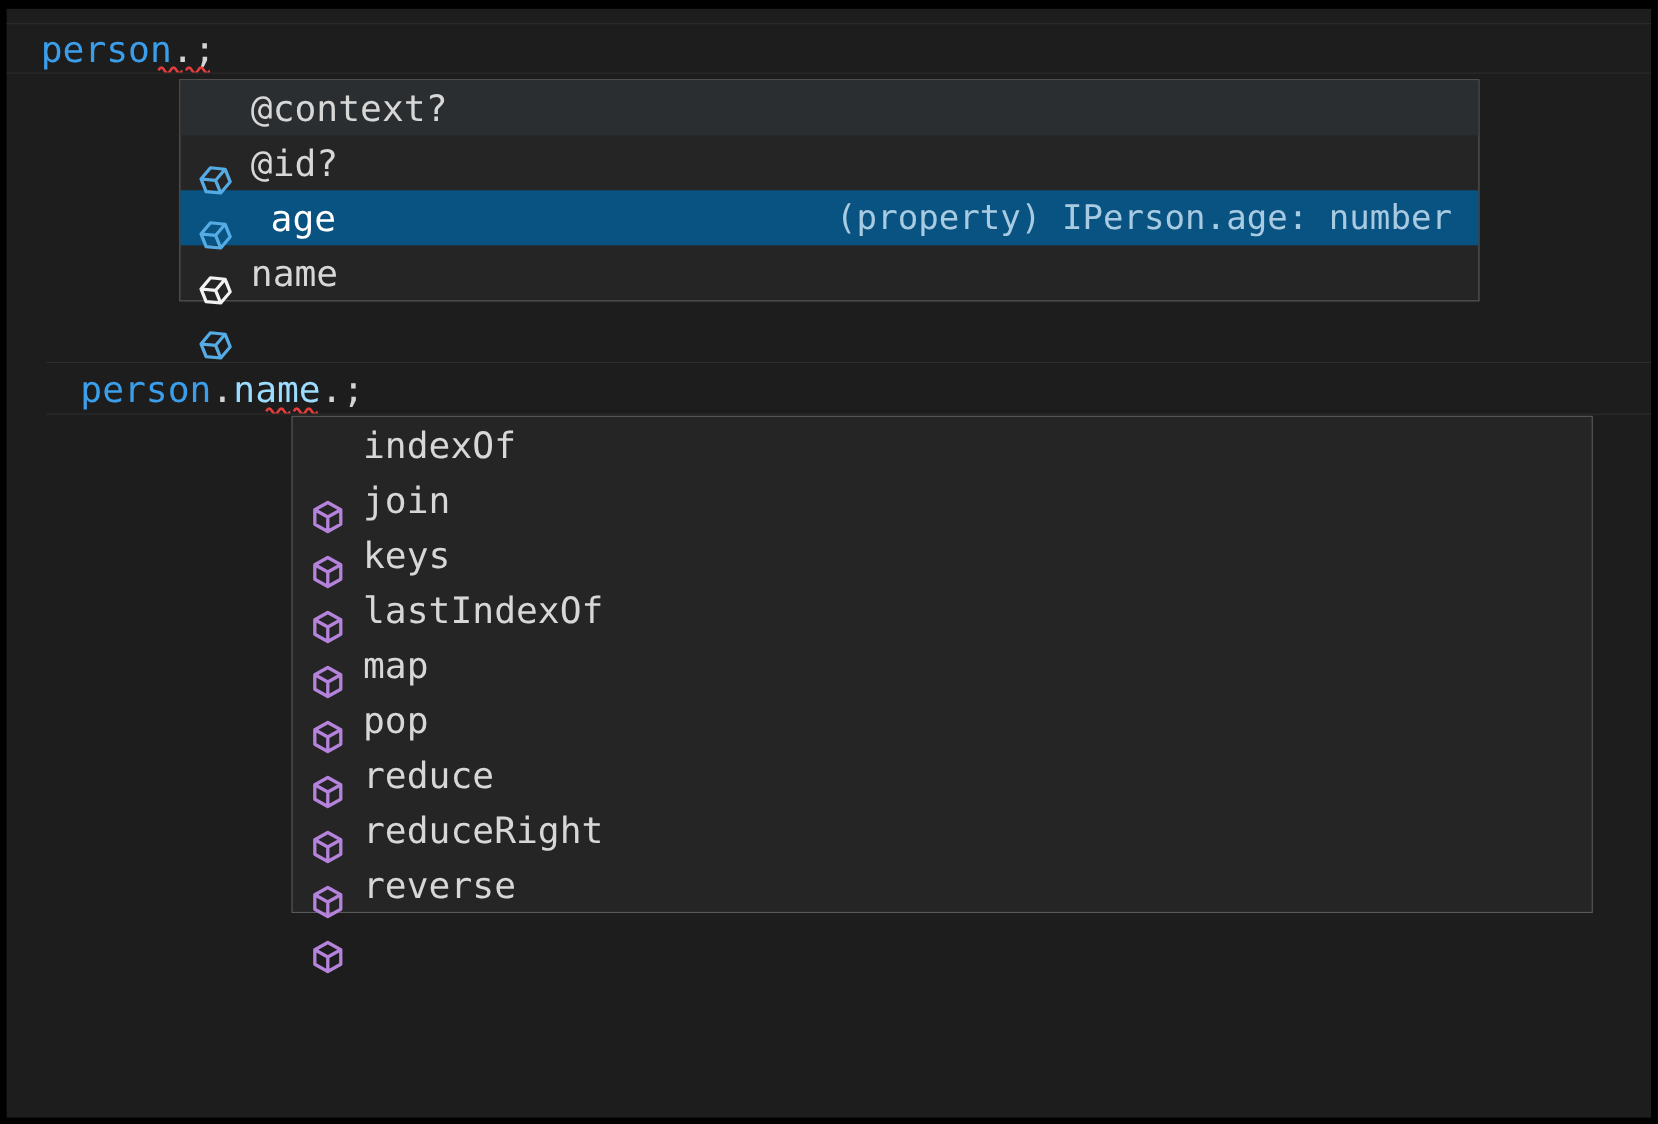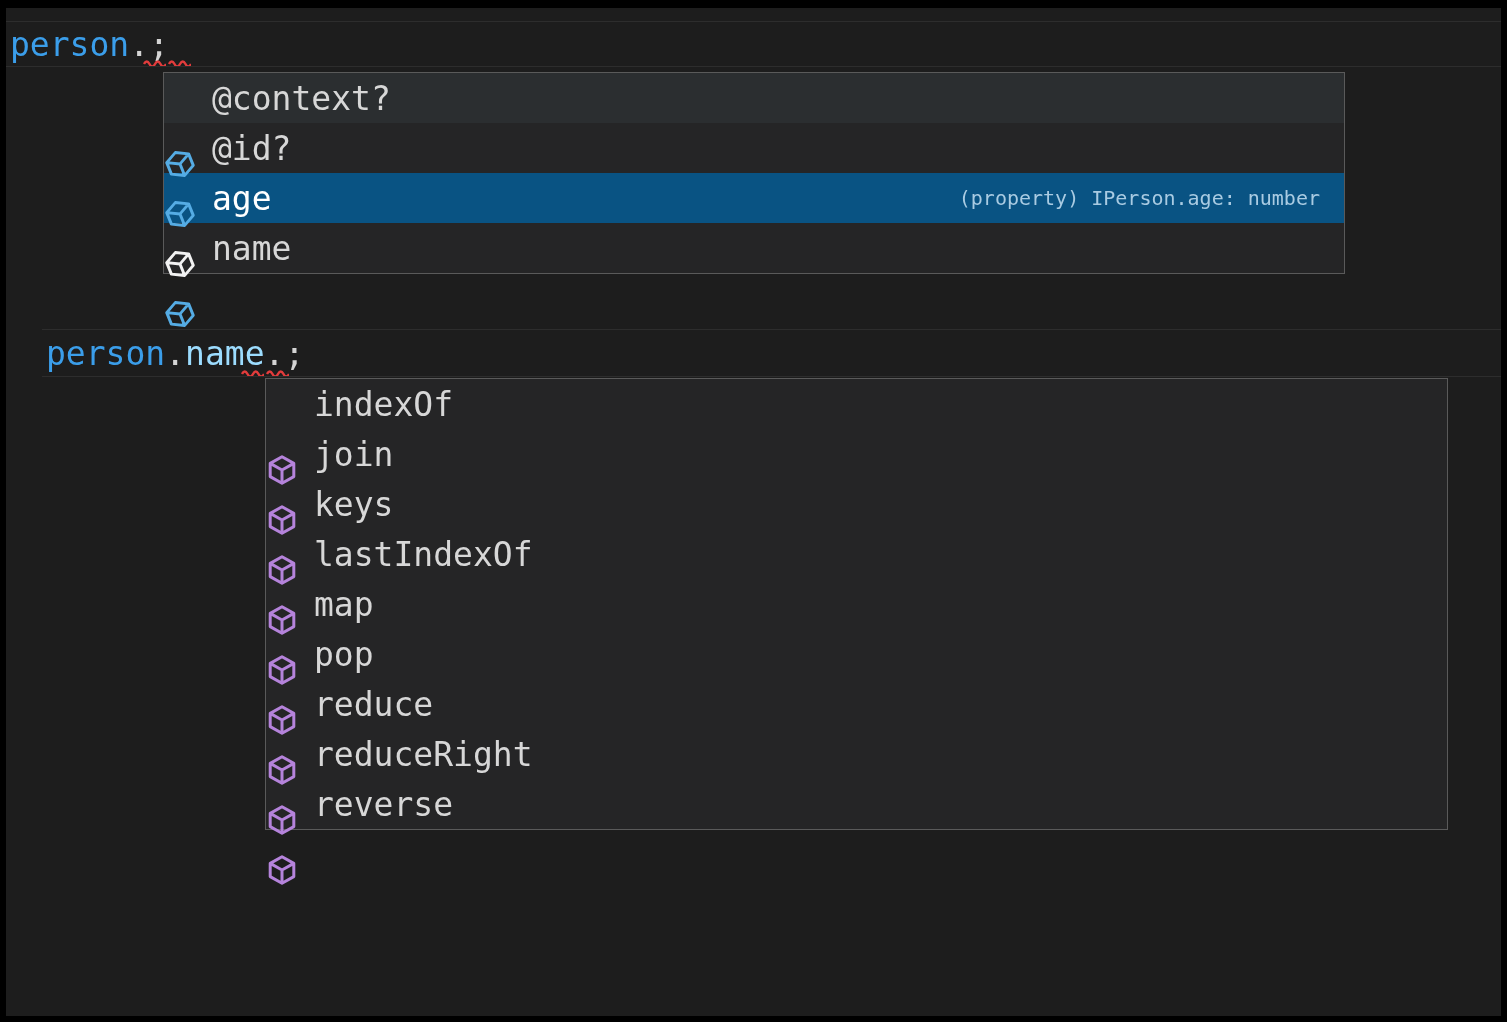--- a/index.html
+++ b/index.html
@@ -15,57 +15,57 @@
   
   .line-band{
     position:absolute;left:6px;right:6px;
     border-top:1px solid #2d2d2d;border-bottom:1px solid #2d2d2d;
     display:flex;align-items:center;
     font-size:33px;line-height:1;white-space:pre;
     z-index:1;
   }
   .band1{top:21px;height:44px;}
   .band2{top:329px;height:46px;margin-left:36px;}
-  .code{padding-left:4px;}
+  .code{padding-left:31px;}
   .tok-var{color:var(--color-token-variable,#3b9eea);}
   .tok-prop{color:var(--color-token-property,#9cdcfe);}
   .tok-punct{color:var(--color-token-punctuation,#d4d4d4);}
 
   
   .squiggle{position:absolute;width:23px;height:8px;z-index:2;}
   .squiggle svg{display:block;width:100%;height:100%;}
 
   
   .suggest{
     position:absolute;box-sizing:border-box;
     background:var(--color-popup-bg,#252526);
     border:1px solid var(--color-popup-border,#5a5a5a);
     z-index:3;
   }
   #suggest1{left:163px;top:72px;width:1182px;}
   #suggest2{left:265px;top:378px;width:1183px;}
   .row{
     height:50px;display:flex;align-items:center;
-    padding-left:0;
+    padding-left:16px;
     font-size:33px;line-height:1;
     color:var(--color-label,#d7d7d7);
     white-space:pre;
   }
   .row.hovered{background:var(--color-hover-bg,#2b2e30);}
-  .row.selected{background:var(--color-selection-bg,#095383);}
+  .row.selected{background:var(--color-selection-bg,#095383);gap:18px;}
   .row.selected .label{color:#ffffff;}
   .icon{width:32px;height:32px;margin-right:16px;flex:none;}
   .icon svg{display:block;width:100%;height:100%;}
   .kind-field .icon,.kind-property .icon{color:var(--color-icon-field,#55ace4);}
   .kind-field .icon svg,.kind-property .icon svg{transform:rotate(-22deg) scaleY(.94);}
   .kind-method .icon{color:var(--color-icon-method,#b583db);}
   .row.selected .icon{color:#f2f2f2;}
   .detail{
     margin-left:auto;
-    font-size:20px;
+    font-size:31px;
     color:var(--color-detail,#a9cbe2);
   }
   #suggest1 .detail{padding-right:24px;}
   #suggest2 .detail{padding-right:41px;}
 </style>
 </head>
 <body>
 
 <div class="editor"></div>
 

